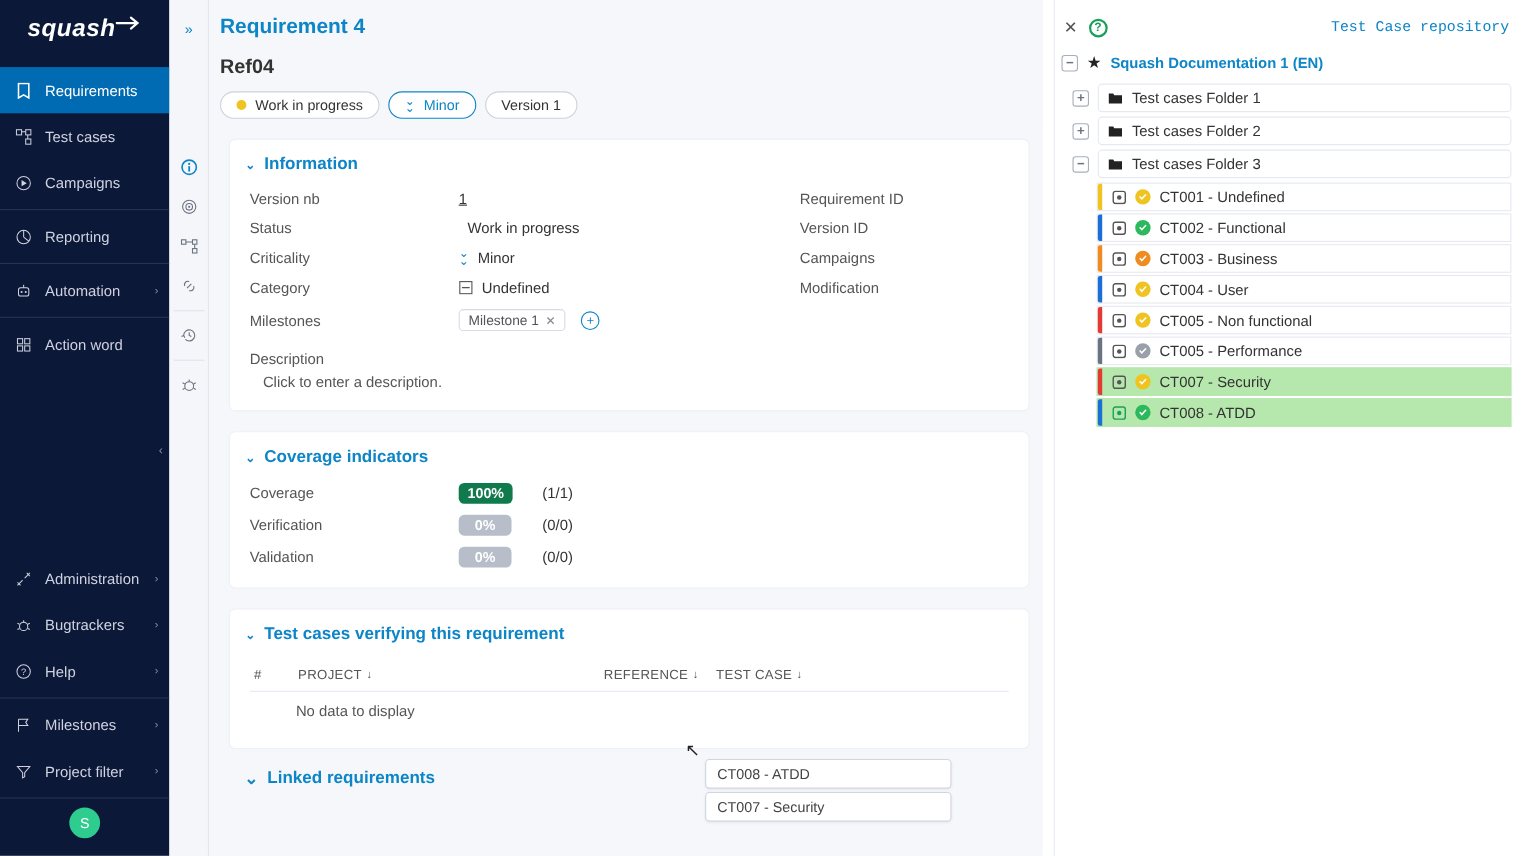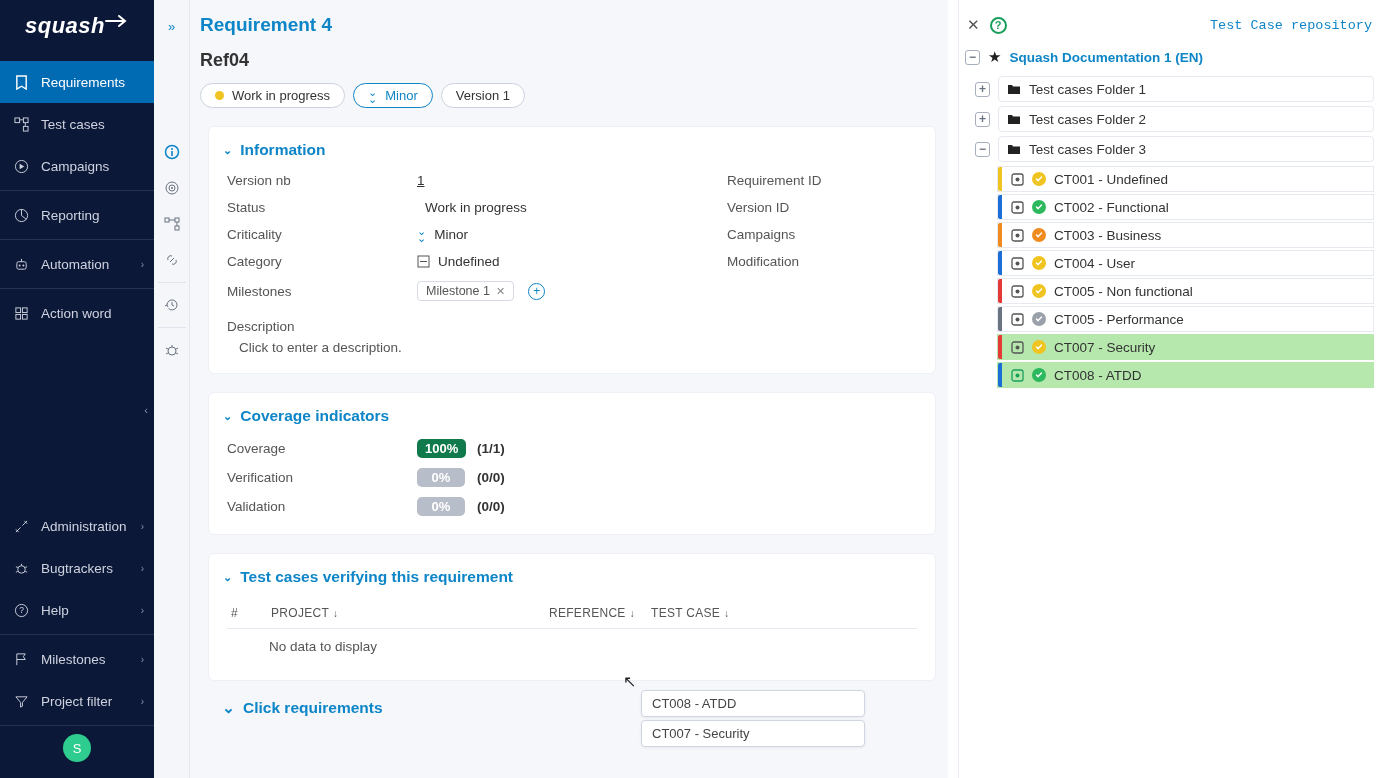--- a/index.html
+++ b/index.html
@@ -51,21 +51,21 @@
 .chevrons-blue { color: #0d85c7; font-size: 11px; line-height: 7px; }
 .tag-chip { display: inline-flex; align-items: center; gap: 6px; border: 1px solid #d7dbe5; border-radius: 4px; padding: 2px 8px; font-size: 12.5px; color: #555; }
 .tag-chip .x { color: #888; cursor:pointer; font-size: 11px; }
 .add-circle { width: 17px; height: 17px; border: 1.5px solid #0d85c7; border-radius: 50%; color: #0d85c7; display: inline-flex; align-items: center; justify-content: center; font-size: 12px; cursor: pointer; margin-left: 6px; }
 .desc-placeholder { color: #555; padding: 6px 4px 0 12px; font-size: 13.5px; cursor: text; }
 
 .cov-grid { display: grid; grid-template-columns: 190px 60px 60px; row-gap: 10px; font-size: 13.5px; align-items: center; }
 .badge { display: inline-block; min-width: 48px; text-align: center; color: #fff; font-weight: 600; font-size: 13px; padding: 2px 8px; border-radius: 5px; }
 .badge-green { background: #117a4c; }
 .badge-grey { background: #b8bec9; }
-.cov-frac { font-weight: 700; color: #333; }
+.cov-frac { font-weight: 400; color: #333; margin-left: 16px; }
 
 .tc-head { margin-left: -4px; }
 .table-head { display: grid; grid-template-columns: 40px 280px 100px 1fr; padding: 6px 4px 8px; border-bottom: 1px solid #e6e9f0; font-size: 12px; color: #555; align-items: center; }
 .table-head .th { display:flex; gap:4px; align-items:center; text-transform: uppercase; letter-spacing: 0.3px; }
 .no-data { padding: 10px 0 8px 42px; color: #555; font-size: 13.5px; }
 
 .section-title-only { color: #0d85c7; font-size: 15.5px; font-weight: 600; display: flex; gap: 8px; margin-left: 14px; margin-top: 10px; }
 
 
 .tree { position: absolute; left: 958px; top: 0; width: 426px; height: 778px; background: #fff; border-left: 1px solid #e8ecf3; padding-top: 16px; }
@@ -392,21 +392,21 @@
         <div class="th">
             <span>TEST CASE</span>
             <span class="sort-arrow">↓</span>
           </div>
       </div>
       <div class="no-data">No data to display</div>
     </div>
 
     <div class="section-title-only">
         <span class="sh-chev">⌄</span>
-        <span>Click requirements</span>
+        <span>Linked requirements</span>
       </div>
   </div>
 </div>
 
 <div class="cursor-fake">↖</div>
 <div class="drag-pile">
   <div class="drag-item">CT008 - ATDD</div>
   <div class="drag-item">CT007 - Security</div>
 </div>
 

